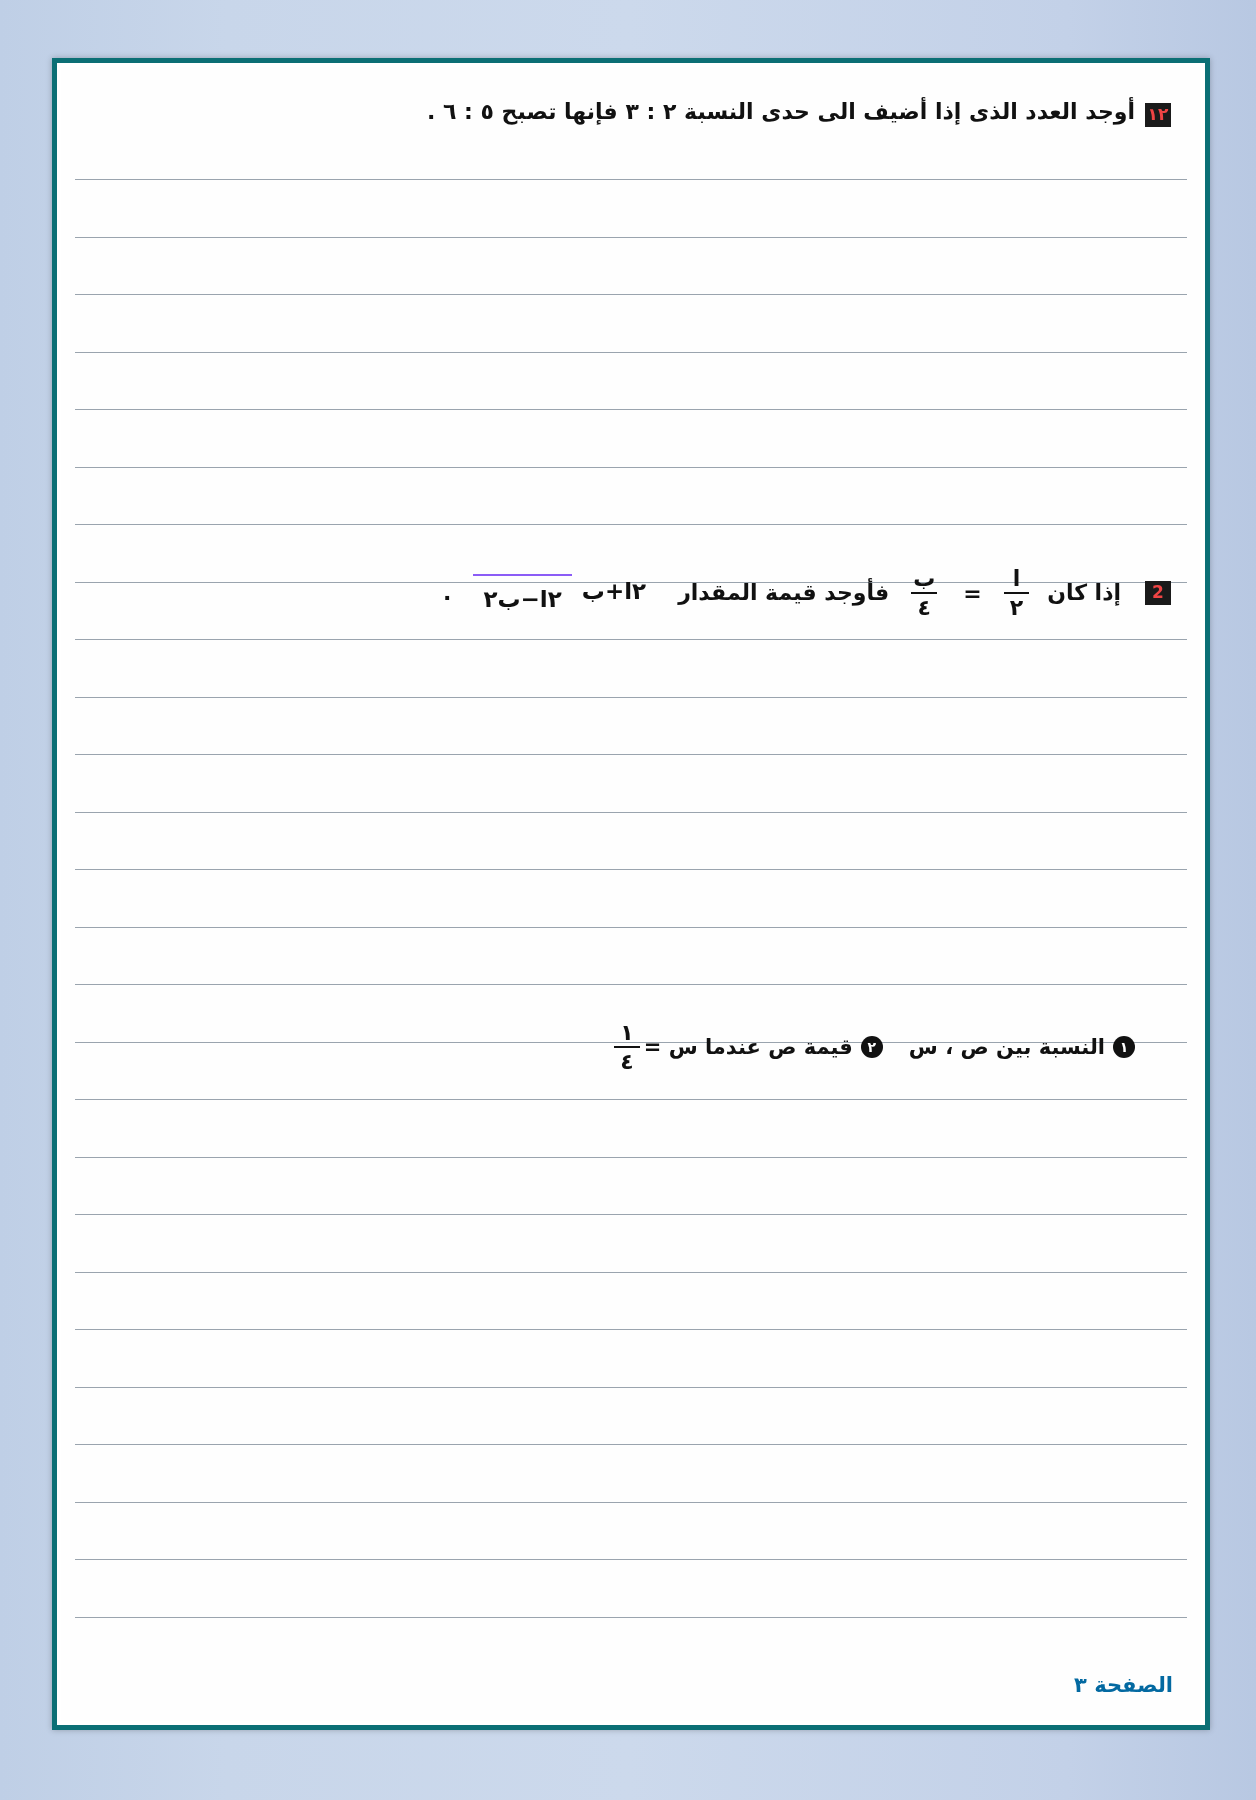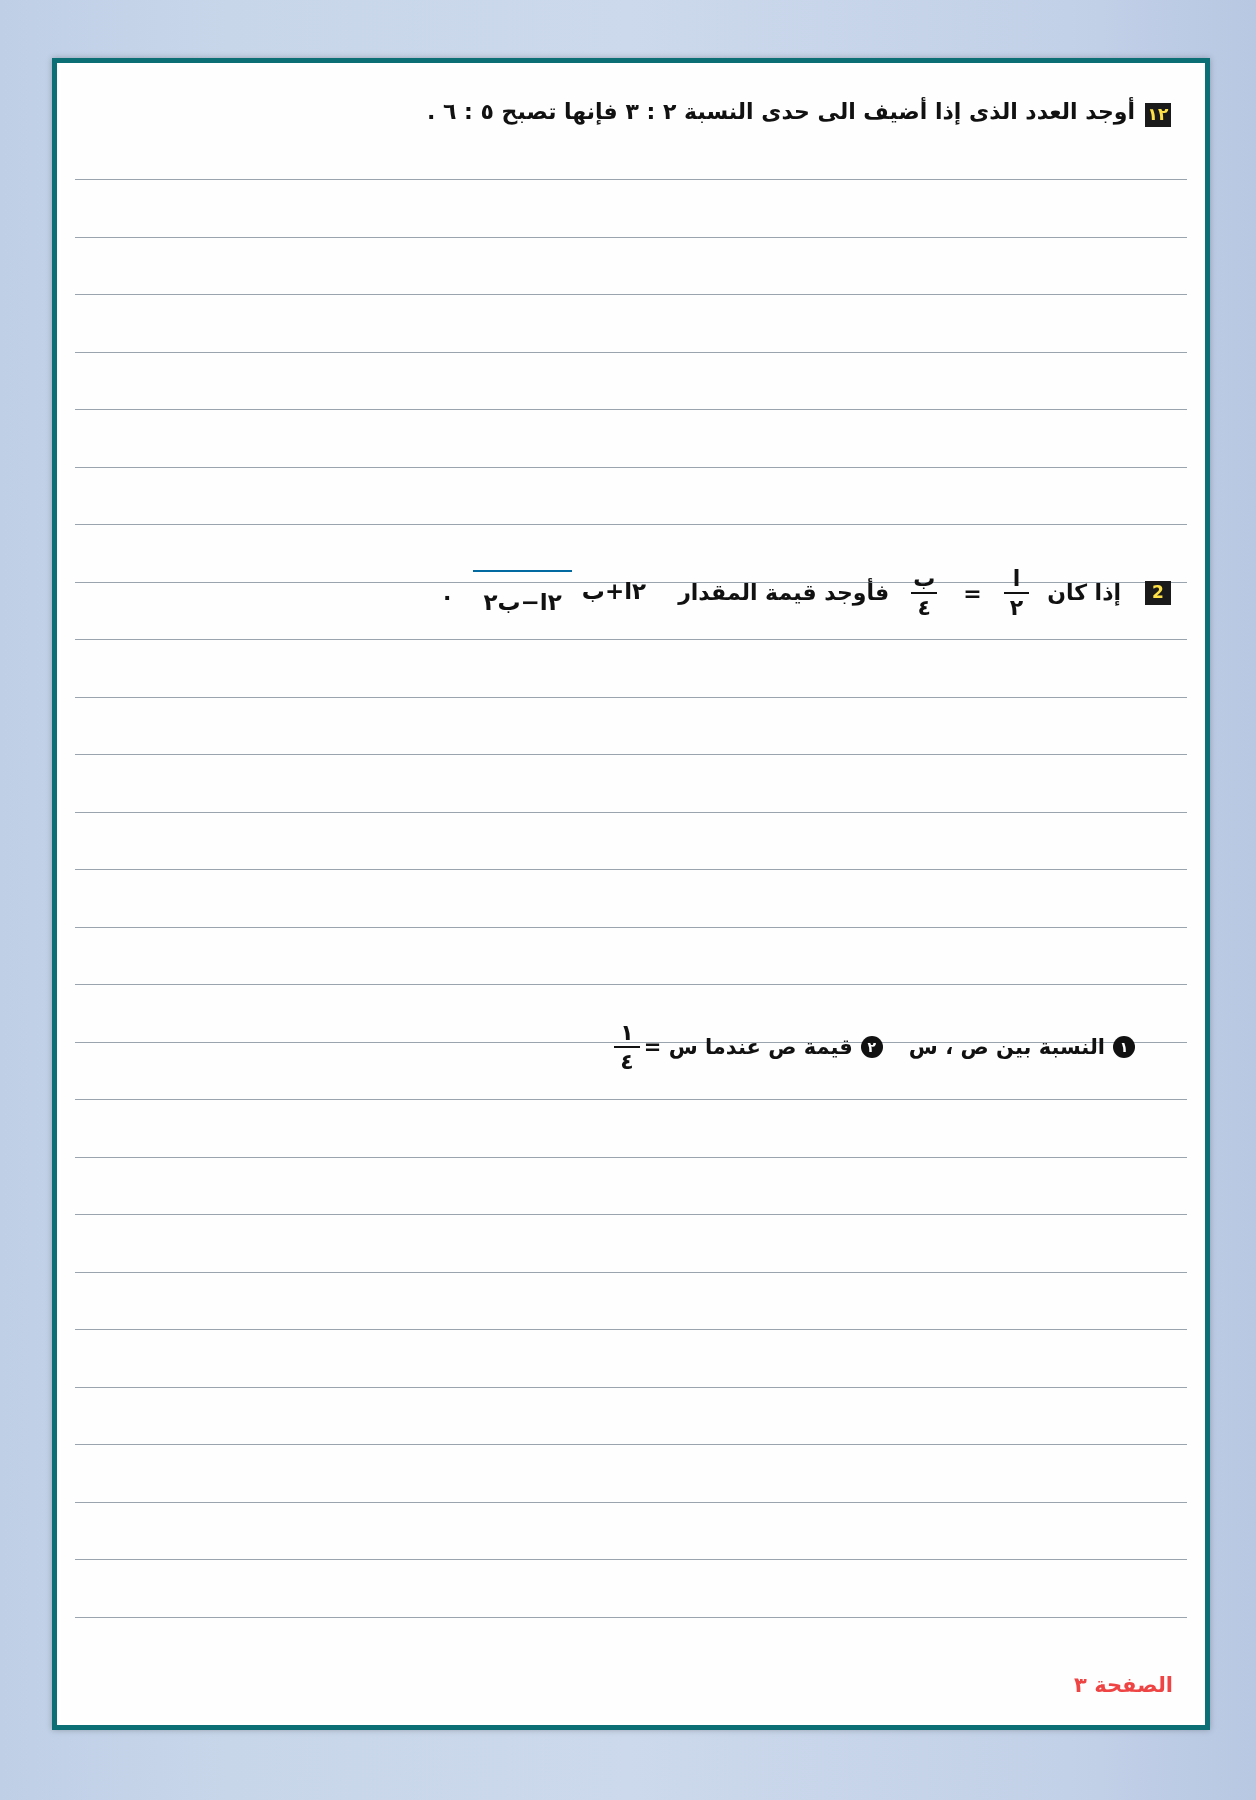--- a/index.html
+++ b/index.html
@@ -50,21 +50,21 @@
   .qblock {
     position: absolute;
     direction: rtl;
     text-align: right;
     font-family: "DejaVu Sans", sans-serif;
     color: #111;
   }
   .qnum {
     display: inline-block;
     background: #1a1a1a;
-    color: #fde047;
+    color: #ef4444;
     font-family: "DejaVu Sans", sans-serif;
     font-weight: bold;
     font-size: 17px;
     line-height: 22px;
     min-width: 26px;
     height: 24px;
     text-align: center;
     vertical-align: middle;
     margin-left: 10px;
     padding: 0 2px;
@@ -107,21 +107,21 @@
     display: inline-flex;
     flex-direction: row;
     align-items: center;
     justify-content: center;
     font-size: 23px;
     font-weight: bold;
     line-height: 1.15;
     margin: 0 8px;
   }
   .big-frac .num { padding: 0 10px 3px 10px; white-space: nowrap; }
-  .big-frac .den { padding: 17px 10px 0 10px; border-top: 2px solid #0369a1; white-space: nowrap; }
+  .big-frac .den { padding: 10px 10px 0 10px; border-top: 2px solid #8b5cf6; white-space: nowrap; }
   .eqsign { font-size: 22px; font-weight: bold; padding: 0 4px; }
 
   
   #q14 { left: 40px; top: 940px; right: 30px; }
   .q14line2 {
     margin-top: 14px;
     display: flex;
     flex-direction: row;
     align-items: center;
     justify-content: flex-start;
@@ -150,21 +150,21 @@
     align-items: center;
     font-size: 21px;
     font-weight: bold;
     white-space: nowrap;
   }
   .footer-page {
     position: absolute;
     right: 28px;
     bottom: 24px;
     direction: rtl;
-    color: #ef4444;
+    color: #0369a1;
     font-family: "DejaVu Sans", sans-serif;
     font-weight: bold;
     font-size: 21px;
   }
 </style>
 </head>
 <body>
 
 <div class="page">
   <div class="sheet">

